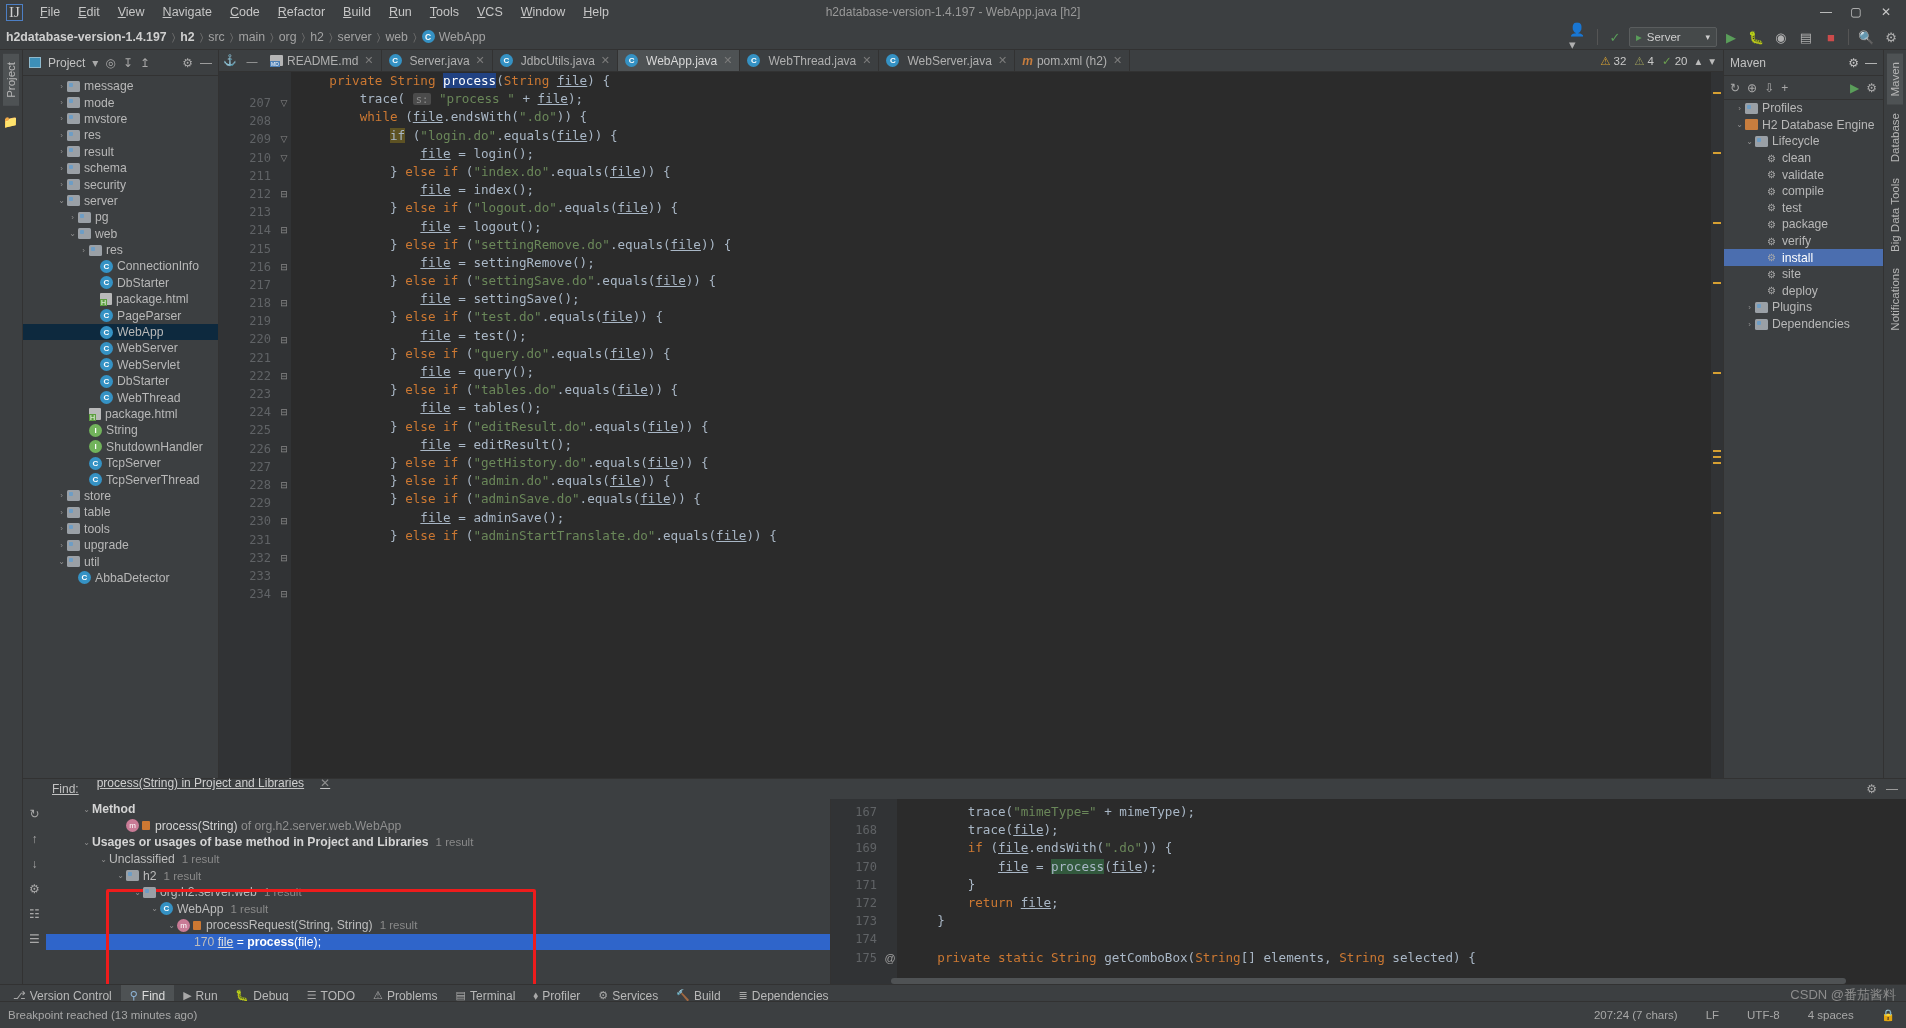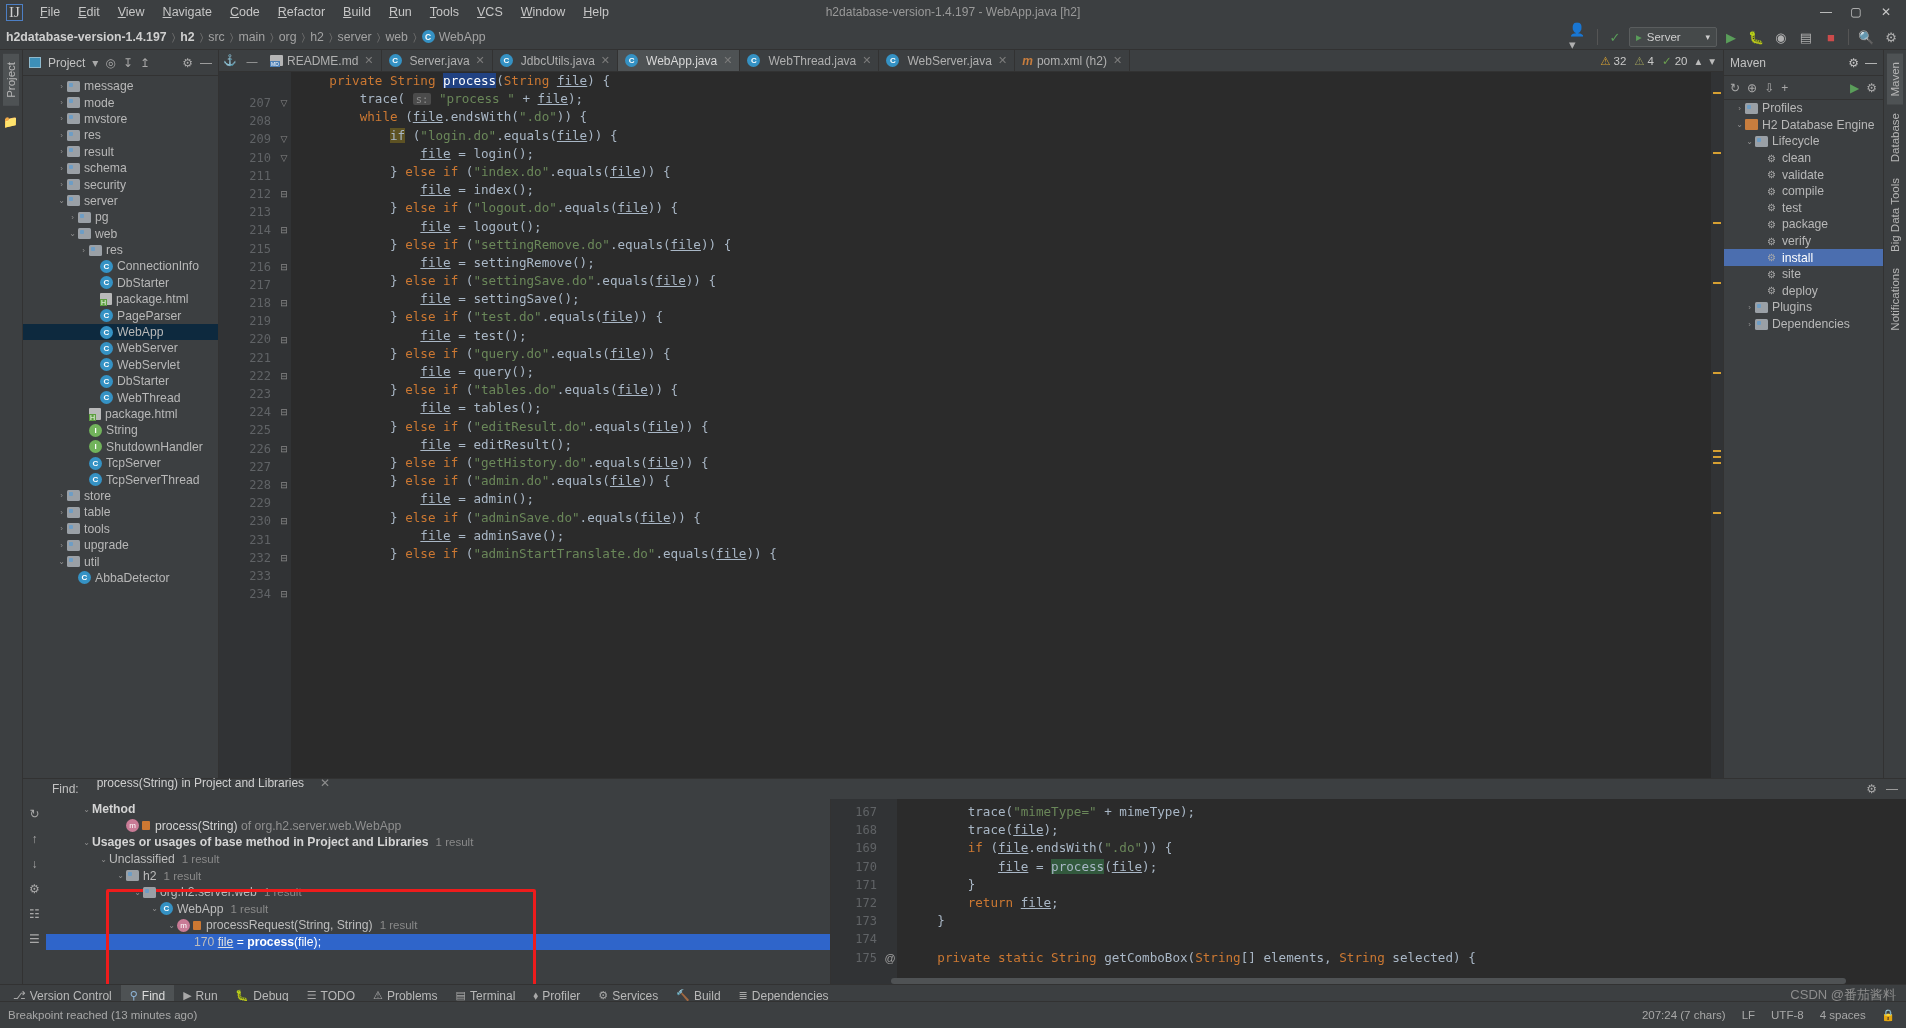--- a/index.html
+++ b/index.html
@@ -140,21 +140,21 @@
               display:flex;flex-direction:column;align-items:center;padding-top:4px;}
 
   
   .findwin { position:absolute; left:23px; right:0; bottom:22px; height:228px;
              background:#3c3f41; border-top:1px solid #323232; display:flex; }
   .fw-strip{width:23px;background:#3c3f41;display:flex;flex-direction:column;
             align-items:center;padding-top:28px;gap:11px;}
   .fw-ic{color:#a8a8a8;font-size:12px;}
   .fw-main{flex:1;display:flex;flex-direction:column;min-width:0;}
   .fw-head{height:20px;display:flex;align-items:center;gap:14px;padding-left:6px;
-           font-size:12px;color:#c2c2c2;position:relative;}
+           font-size:12px;color:#c2c2c2;position:relative;text-decoration:underline;}
   .fw-tab{border-bottom:2px solid #4a88c7;padding:2px 8px 12px 4px;
           display:flex;align-items:center;gap:16px;color:#cfcfcf;}
   .fw-tab .x{color:#8d8d8d;}
   .fw-cfg{position:absolute;right:8px;display:flex;gap:9px;color:#a8a8a8;}
   .fw-body{flex:1;display:flex;min-height:0;}
   .results{width:785px;background:#3c3f41;position:relative;padding-top:2px;
            border-right:1px solid #323232;}
   .rrow{height:16.6px;display:flex;align-items:center;font-size:12.2px;
         color:#bdbdbd;white-space:nowrap;}
   .rrow.sel{background:#2f65ca;color:#fff;}
@@ -186,21 +186,21 @@
   .toolstrip{position:absolute;left:0;right:0;bottom:22px;height:22px;
              background:#3c3f41;border-top:1px solid #323232;display:flex;
              align-items:center;gap:0;padding-left:4px;font-size:12px;}
   .tsitem{display:flex;align-items:center;gap:4px;padding:0 9px;color:#b8b8b8;
           height:22px;}
   .tsitem.on{background:#4e5254;color:#dcdcdc;}
   .statusbar{position:absolute;left:0;right:0;bottom:0;height:27px;
              background:#3c3f41;display:flex;align-items:center;
              font-size:11.5px;color:#a8a8a8;padding-left:8px;
              border-top:1px solid #323232;}
-  .sb-right{margin-left:auto;display:flex;align-items:center;gap:16px;
+  .sb-right{margin-left:auto;display:flex;align-items:center;gap:28px;
             padding-right:10px;}
   .wm{position:absolute;right:10px;bottom:24px;color:#8d8d8d;font-size:13px;}
 </style>
 </head>
 <body>
 
 <div class="menubar">
   <div class="ij-logo">IJ</div>
   <div id="menu-items" style="display:flex">
       <div class="mi"><u>F</u>ile</div>
@@ -610,21 +610,20 @@
             <div class="cline">            } <span class="kw">else</span> <span class="kw">if</span> (<span class="str">"test.do"</span>.equals(<span class="fld">file</span>)) {</div>
             <div class="cline">                <span class="fld">file</span> = test();</div>
             <div class="cline">            } <span class="kw">else</span> <span class="kw">if</span> (<span class="str">"query.do"</span>.equals(<span class="fld">file</span>)) {</div>
             <div class="cline">                <span class="fld">file</span> = query();</div>
             <div class="cline">            } <span class="kw">else</span> <span class="kw">if</span> (<span class="str">"tables.do"</span>.equals(<span class="fld">file</span>)) {</div>
             <div class="cline">                <span class="fld">file</span> = tables();</div>
             <div class="cline">            } <span class="kw">else</span> <span class="kw">if</span> (<span class="str">"editResult.do"</span>.equals(<span class="fld">file</span>)) {</div>
             <div class="cline">                <span class="fld">file</span> = editResult();</div>
             <div class="cline">            } <span class="kw">else</span> <span class="kw">if</span> (<span class="str">"getHistory.do"</span>.equals(<span class="fld">file</span>)) {</div>
             <div class="cline">            } <span class="kw">else</span> <span class="kw">if</span> (<span class="str">"admin.do"</span>.equals(<span class="fld">file</span>)) {</div>
-            <div class="cline">                <span class="fld">file</span> = admin();</div>
             <div class="cline">            } <span class="kw">else</span> <span class="kw">if</span> (<span class="str">"adminSave.do"</span>.equals(<span class="fld">file</span>)) {</div>
             <div class="cline">                <span class="fld">file</span> = adminSave();</div>
             <div class="cline">            } <span class="kw">else</span> <span class="kw">if</span> (<span class="str">"adminStartTranslate.do"</span>.equals(<span class="fld">file</span>)) {</div>
           </div>
       </div>
       <div class="markstrip">
         <div class="mk" style="top:20px;background:#d6a032"></div>
         <div class="mk" style="top:80px;background:#d6a032"></div>
         <div class="mk" style="top:150px;background:#d6a032"></div>
         <div class="mk" style="top:210px;background:#d6a032"></div>

